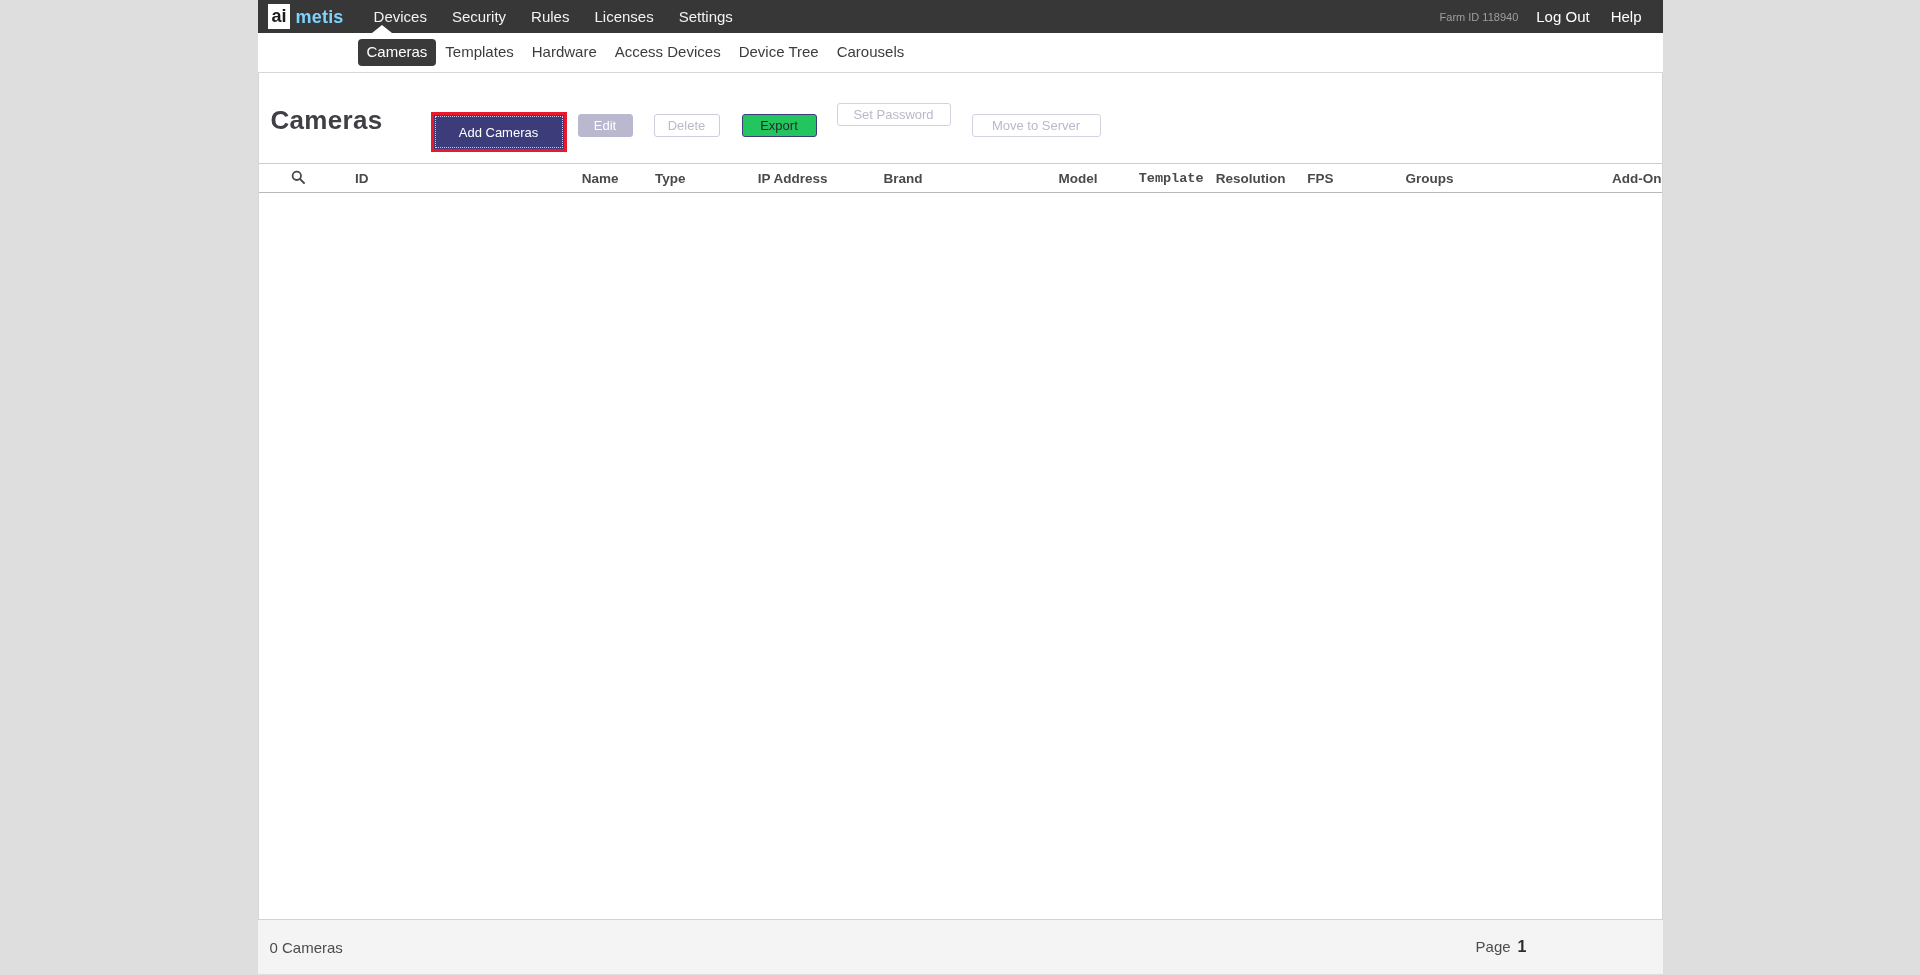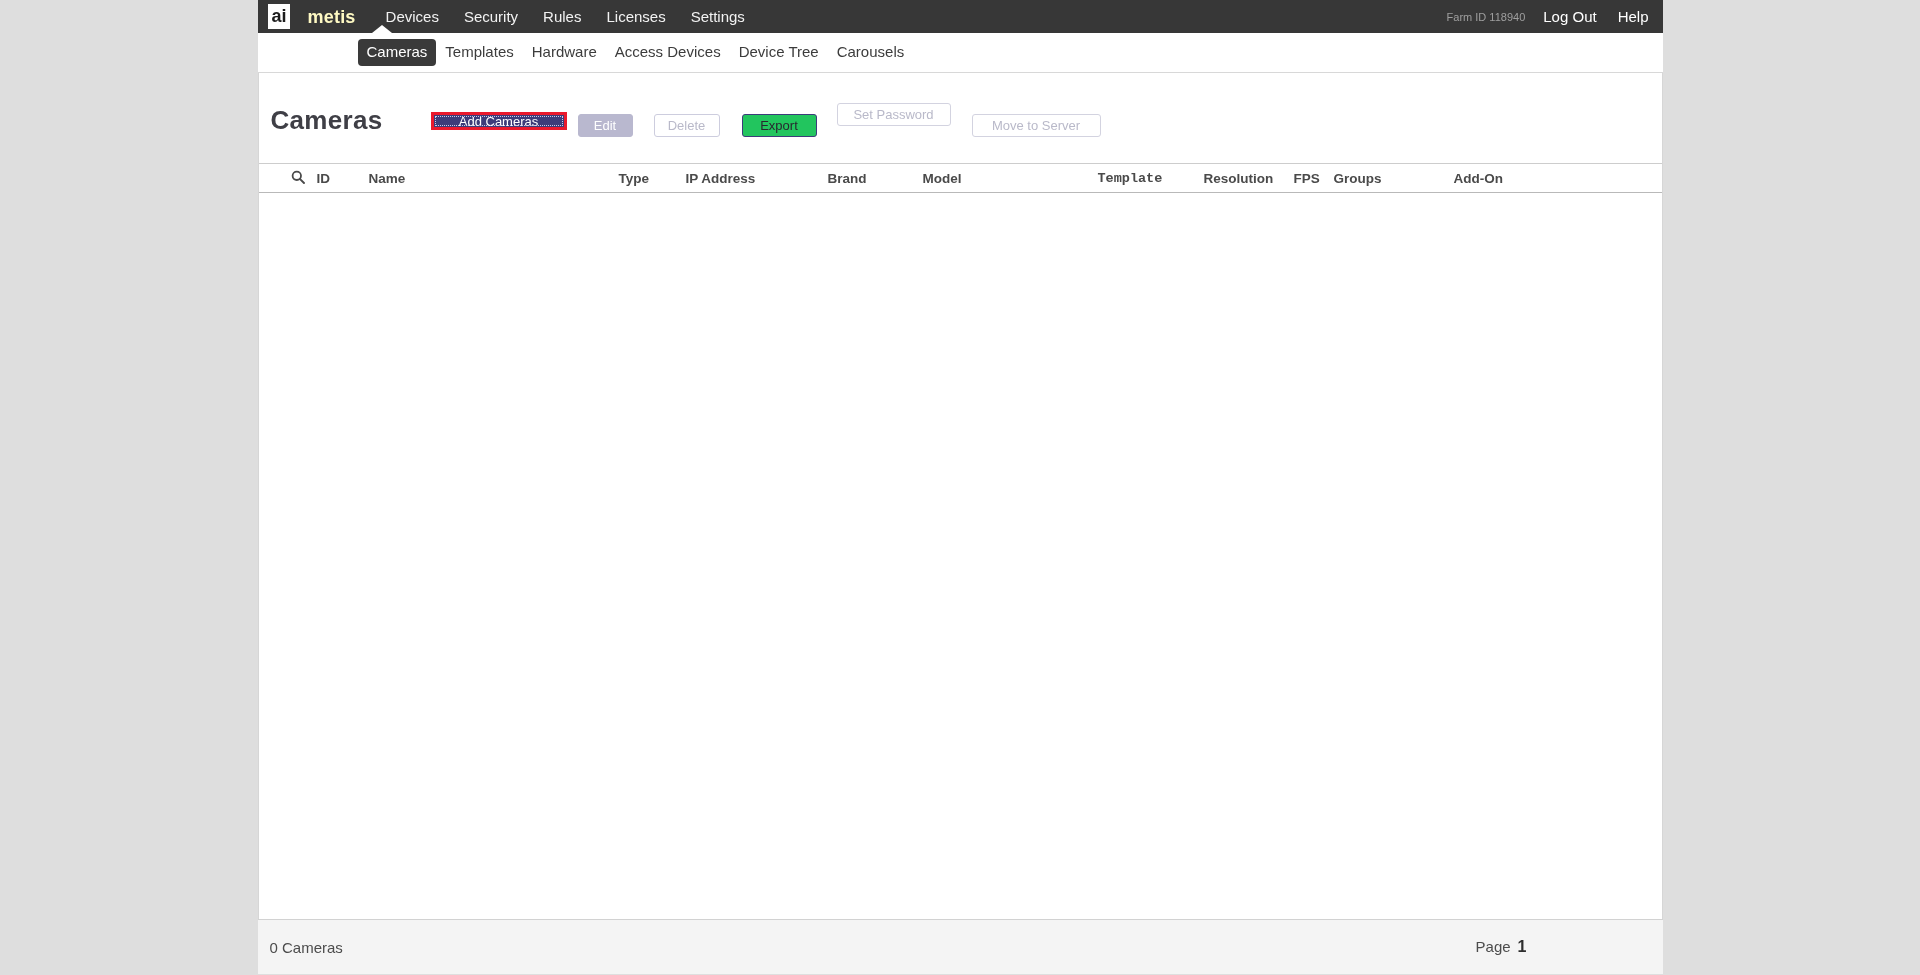--- a/index.html
+++ b/index.html
@@ -14,26 +14,26 @@
   .container { width: 1405px; margin: 0 auto; position: relative; }
 
   
   .topbar {
     height: 33px; background: #373737;
     display: flex; align-items: center;
     position: relative;
   }
   .logo { margin-left: 10px; display: flex; align-items: center; cursor: pointer; font-weight: bold; font-size: 18px; line-height: 1; }
   .logo-ai { background: #ffffff; color: #1c1c1c; padding: 3px 3px 4px 4px; }
-  .logo-metis { color: #fef9c3; margin-left: 18px; letter-spacing: .2px; }
+  .logo-metis { color: #7dd3fc; margin-left: 6px; letter-spacing: .2px; }
   .topnav { display: flex; margin-left: 17px; font-size: 15px; }
   .topnav .topnav-item {
     color: #f2f2f2; text-decoration: none; padding: 0 12px 0 13px; cursor: pointer;
   }
-  .topbar-right { margin-left: auto; display: flex; align-items: center; padding-right: 14px; }
+  .topbar-right { margin-left: auto; display: flex; align-items: center; padding-right: 21px; }
   .farm-id { font-size: 11px; color: #9f9f9f; margin-right: 18px; }
   .topbar-link { color: #ffffff; font-size: 15px; text-decoration: none; cursor: pointer; }
   .topbar-link + .topbar-link { margin-left: 21px; }
   .nav-caret {
     position: absolute; bottom: 0; left: 114px;
     width: 0; height: 0;
     border-left: 10px solid transparent; border-right: 10px solid transparent;
     border-bottom: 8px solid #ffffff;
   }
 
@@ -56,21 +56,21 @@
   .toolbar { position: relative; height: 90px; }
   .page-title {
     position: absolute; left: 12px; top: 32px; margin: 0;
     font-size: 26px; font-weight: bold; color: #3f3f46; letter-spacing: .3px;
   }
   .btn {
     position: absolute; font-family: inherit; font-size: 13px;
     border-radius: 2px; cursor: pointer; padding: 0; line-height: 1;
   }
   .btn-add {
-    left: 172px; top: 39px; width: 136px; height: 18px;
+    left: 172px; top: 39px; width: 136px; height: 40px;
     background: #3d3c7a; color: #ffffff;
     border: 3px solid #e9192d; border-radius: 0;
     outline: 1px dotted #c9cae9; outline-offset: -5px;
   }
   .btn-edit {
     left: 319px; top: 41px; width: 55px; height: 23px;
     background: #b9b8cf; color: #ffffff; border: 1px solid #b9b8cf; border-radius: 3px;
   }
   .btn-delete {
     left: 395px; top: 41px; width: 66px; height: 23px;
@@ -86,21 +86,21 @@
   }
   .btn-move {
     left: 713px; top: 41px; width: 129px; height: 23px;
     background: #ffffff; color: #b9b9c9; border: 1px solid #d3d3e0; border-radius: 3px;
   }
 
   
   .thead {
     display: flex; align-items: center; height: 30px;
     border-top: 1px solid #cdcdcd; border-bottom: 1px solid #b9b9b9;
-    font-weight: bold; font-size: 13.5px; color: #4a4a4a;
+    font-weight: bold; font-size: 13.5px; color: #4a4a4a; text-align: right;
   }
   .thead .col { flex: 0 0 auto; white-space: nowrap; cursor: pointer; }
   .col-icon { width: 58px; padding-left: 32px; display: flex; align-items: center; }
   .col-id   { width: 52px; }
   .col-name { width: 250px; }
   .col-type { width: 67px; }
   .col-ip   { width: 142px; }
   .col-brand{ width: 95px; }
   .col-model{ width: 175px; }
   .col-template { width: 106px; font-family: Liberation Mono, monospace; }

